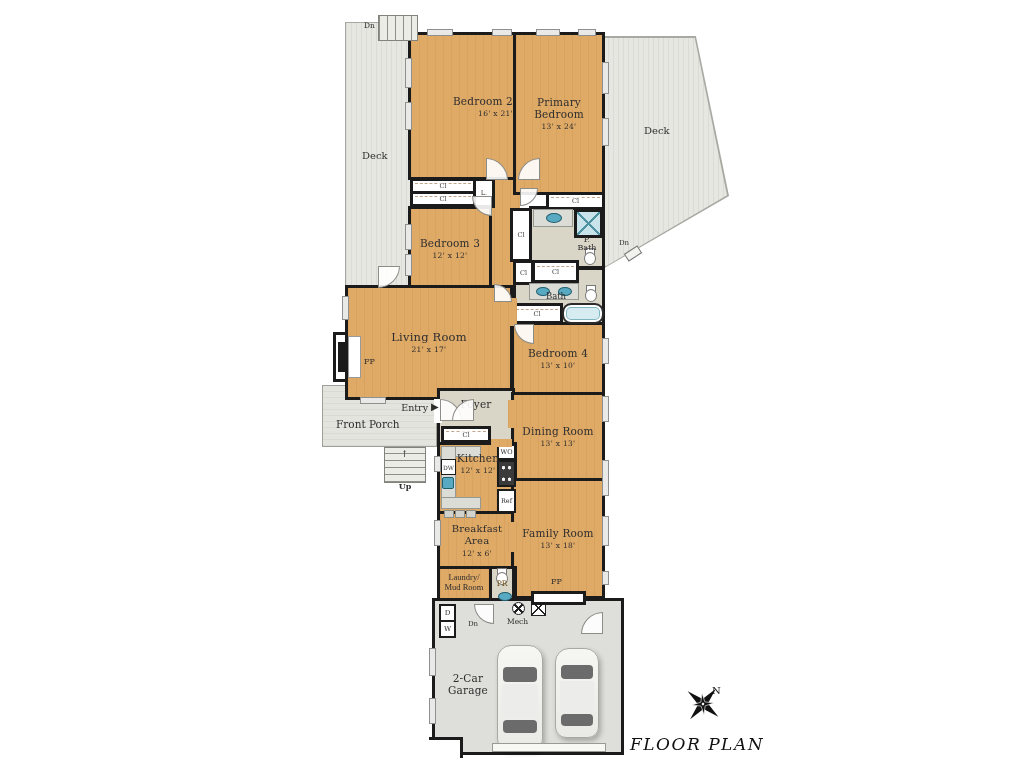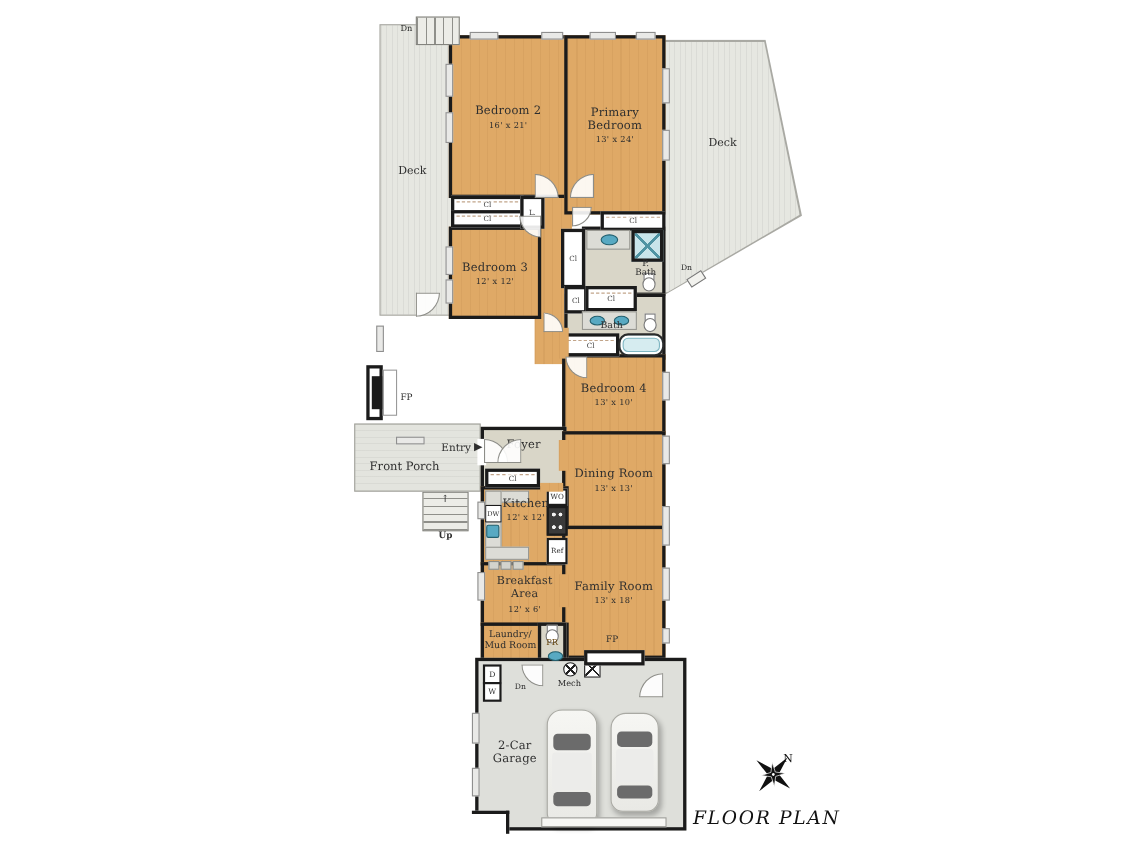--- a/index.html
+++ b/index.html
@@ -85,21 +85,21 @@
 
   <div class="abs porchf" style="left:322px;top:385px;width:115px;height:62px;border:1px solid #a0a09a;"></div>
   <div class="abs tiny" style="left:336px;top:420px;font-size:10.5px;">Front Porch</div>
 
   <div class="stairs treadh" style="left:384px;top:447px;width:42px;height:36px;"></div>
   <div class="tiny" style="left:401px;top:450px;font-size:9px;">↑</div>
   <div class="tiny" style="left:384px;top:482px;width:42px;text-align:center;font-size:8px;font-weight:bold;">Up</div>
 
   <div class="abs wood" style="left:486px;top:175px;width:34px;height:156px;z-index:0;"></div>
 
-  <div class="room wood" style="left:408px;top:32px;width:108px;height:148px;">
+  <div class="room wood" style="left:408px;top:32px;width:108px;height:148px;align-items:flex-end;">
     <div class="rname">Bedroom 2</div>
     <div class="rdims">16' x 21'</div>
   </div>
 
   <div class="room wood" style="left:513px;top:32px;width:92px;height:163px;">
     <div class="rname" style="width:58px;">Primary Bedroom</div>
     <div class="rdims">13' x 24'</div>
   </div>
 
   <div class="room wood" style="left:408px;top:206px;width:84px;height:84px;">
@@ -114,20 +114,24 @@
   </div>
 
   <div class="room tile" style="left:513px;top:267px;width:92px;height:60px;"></div>
   <div class="abs tiny" style="left:531px;top:292px;width:50px;text-align:center;font-size:8.5px;">Bath</div>
 
   <div class="room wood" style="left:511px;top:322px;width:94px;height:73px;">
     <div class="rname">Bedroom 4</div>
     <div class="rdims">13' x 10'</div>
   </div>
 
+  <div class="room wood" style="left:345px;top:285px;width:168px;height:115px;">
+    <div class="rname" style="font-size:11.5px;">Living Room</div>
+    <div class="rdims">21' x 17'</div>
+  </div>
 
   <div class="room tile" style="left:437px;top:388px;width:78px;height:57px;justify-content:flex-start;padding-top:7px;">
     <div class="rname">Foyer</div>
   </div>
 
   <div class="room wood" style="left:511px;top:392px;width:94px;height:89px;">
     <div class="rname">Dining Room</div>
     <div class="rdims">13' x 13'</div>
   </div>
 
@@ -142,21 +146,21 @@
     <div class="rname" style="font-size:10px;">Area</div>
     <div class="rdims">12' x 6'</div>
   </div>
 
   <div class="room wood" style="left:511px;top:478px;width:94px;height:121px;">
     <div class="rname">Family Room</div>
     <div class="rdims">13' x 18'</div>
   </div>
 
   <div class="room wood" style="left:437px;top:566px;width:80px;height:37px;"></div>
-  <div class="abs" style="left:438px;top:572px;width:52px;text-align:center;z-index:6;font-size:8.5px;line-height:10px;">
+  <div class="abs" style="left:438px;top:572px;width:52px;text-align:center;z-index:6;font-size:8.5px;line-height:10px;font-family:Liberation Serif, serif;">
     <div>Laundry/</div>
     <div>Mud Room</div>
   </div>
   <div class="room wood" style="left:437px;top:600px;width:58px;height:42px;"></div>
 
   <div class="room tile" style="left:489px;top:566px;width:26px;height:37px;"></div>
   <div class="abs tiny" style="left:489px;top:580px;width:26px;text-align:center;font-size:7.5px;color:#6b4a12;">PR</div>
 
   <div class="room garf" style="left:432px;top:598px;width:192px;height:157px;"></div>
   <div class="abs" style="left:440px;top:672px;width:56px;text-align:center;z-index:6;">

